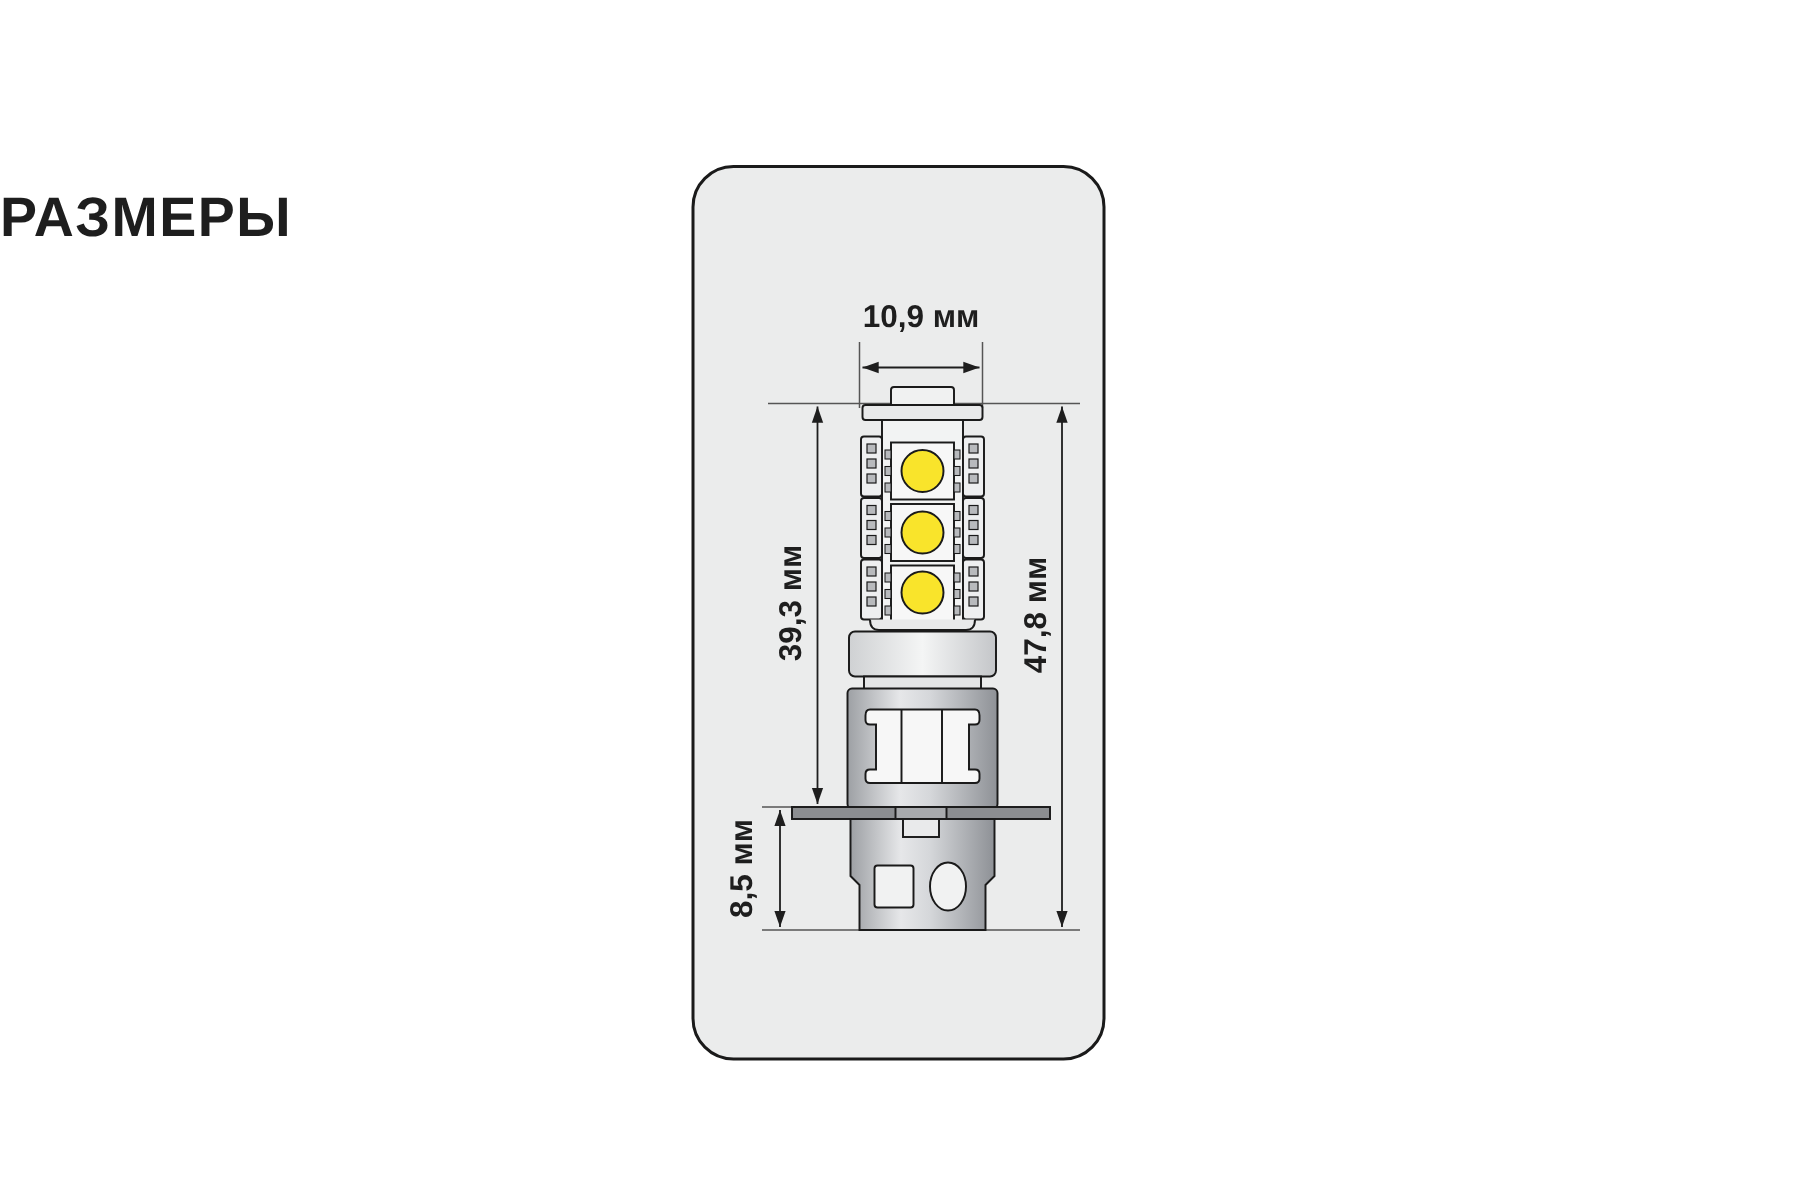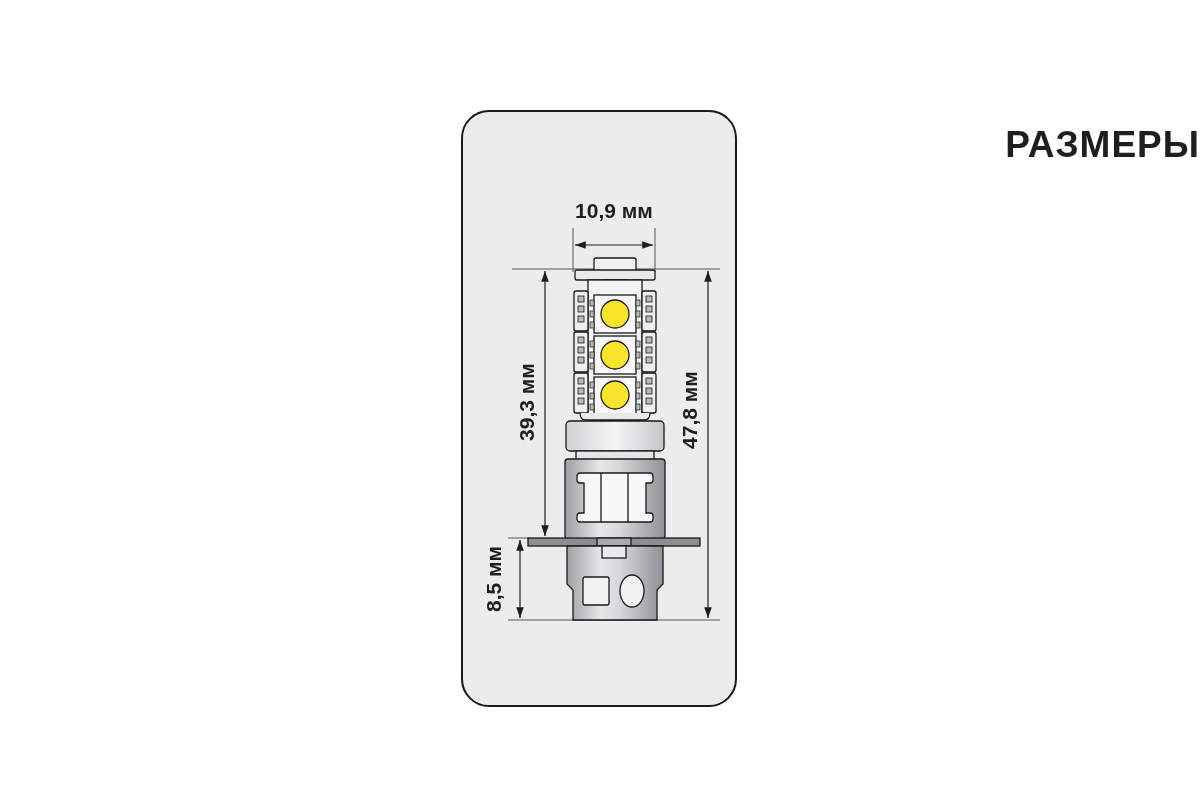--- a/index.html
+++ b/index.html
@@ -9,21 +9,21 @@
       font-family: "Liberation Sans", sans-serif;
     }
     .card {
       position: absolute; left: 461px; top: 110px;
       width: 276px; height: 597px;
       background: #ebecec; border: 2px solid #1a1a1a;
       border-radius: 28px; box-sizing: border-box;
     }
     .title {
       position: absolute; left: 0; right: 0; top: 124px;
-      text-align: right; font-size: 37px; font-weight: bold;
+      text-align: left; font-size: 37px; font-weight: bold;
       color: #1e1e1e; letter-spacing: 1px;
       font-family: "Liberation Sans", sans-serif;
     }
     svg.diagram { position: absolute; left: 0; top: 0; }
     .dimtext {
       font-family: "Liberation Sans", sans-serif; font-weight: bold;
       fill: #1e1e1e;
     }
   </style>
 </head>

